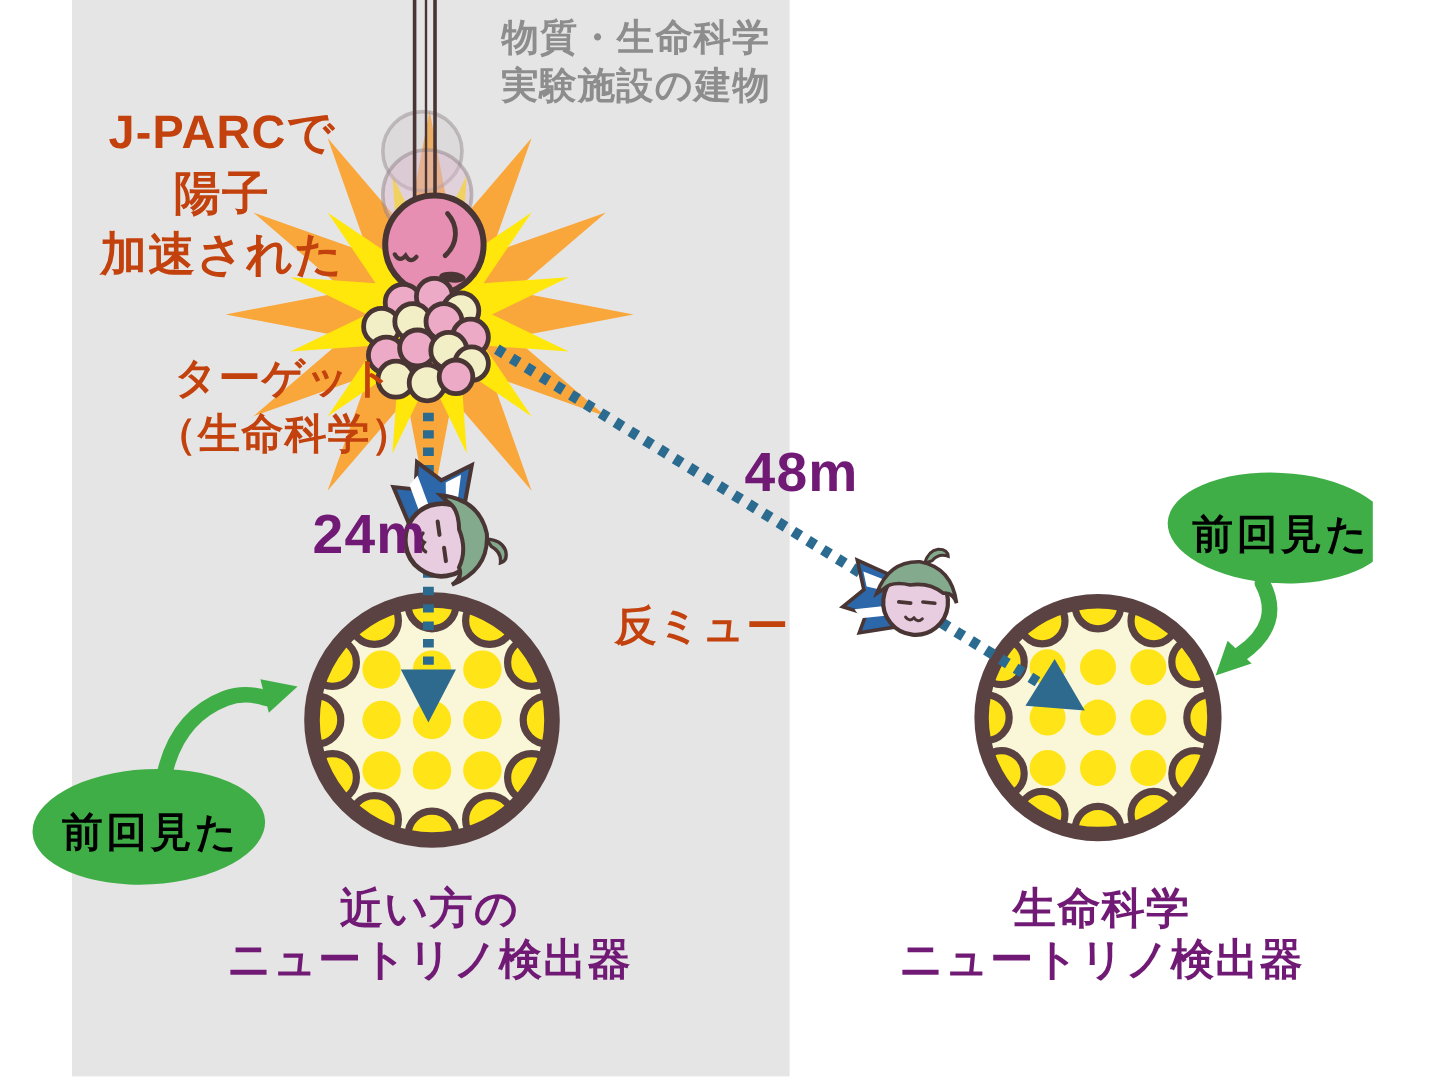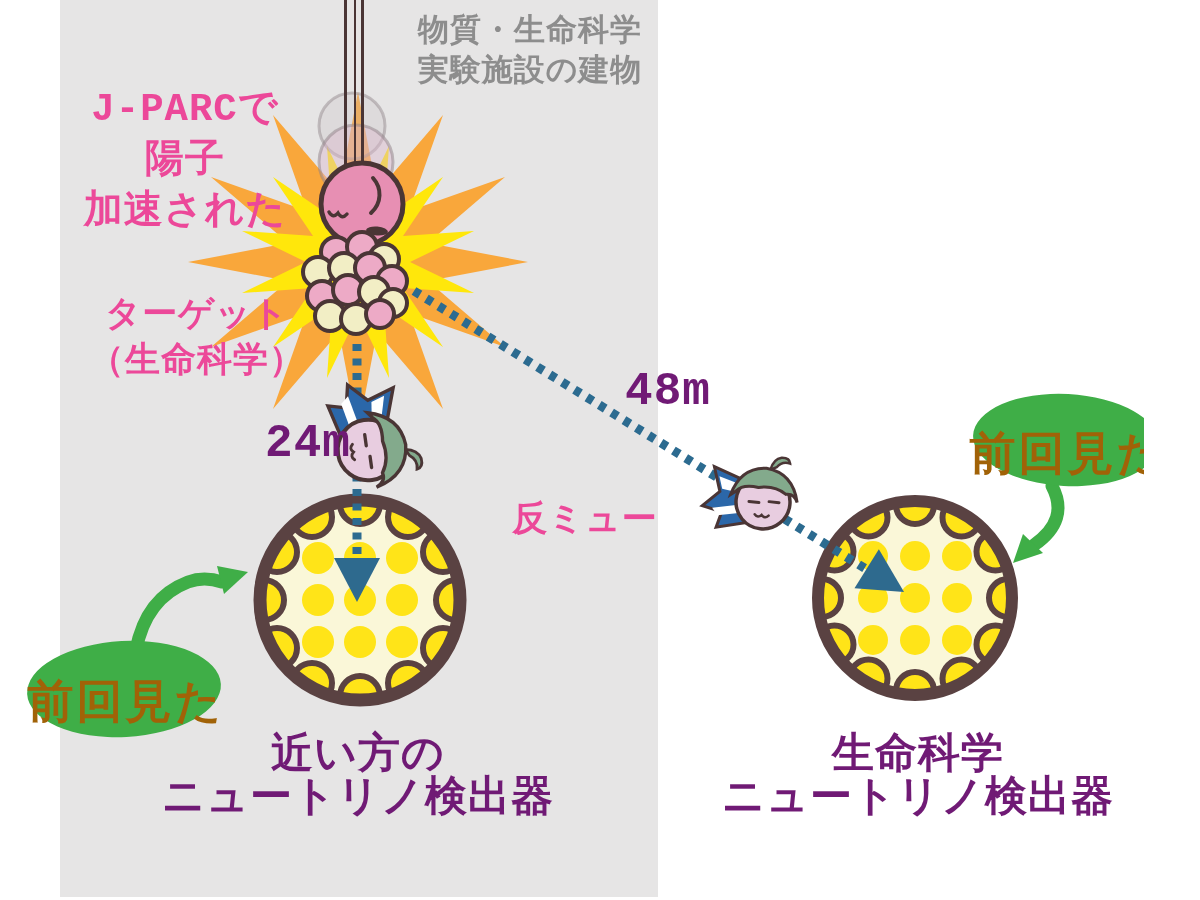--- a/index.html
+++ b/index.html
@@ -1,38 +1,38 @@
 <!DOCTYPE html>
 <html><head>
 <meta charset="utf-8">
 <style>
   html,body{margin:0;padding:0;background:#ffffff;}
   .canvas{
     position:relative;width:1144px;height:900px;overflow:hidden;
     background:#ffffff;
-    font-family:Liberation Mono, monospace;
+    font-family:Liberation Sans, sans-serif;
   }
   .building-bg{
     position:absolute;left:60px;top:0;width:598px;height:897px;
     background:#e6e5e5;
   }
   svg.art{position:absolute;left:0;top:0;}
   .lbl{
     position:absolute;font-weight:bold;text-align:center;
     transform:translateX(-50%);white-space:nowrap;letter-spacing:1px;
   }
   .lbl-building{color:#8d8d8d;font-size:31px;line-height:40px;}
-  .lbl-pink{color:#ec4899;}
+  .lbl-pink{color:#c2410c;}
   .lbl-proton{font-size:39px;line-height:51px;}
-  .lbl-target{font-size:35px;line-height:46px;}
+  .lbl-target{font-size:35px;line-height:46px;margin-left:40px;}
   .lbl-neutrino{font-size:35px;line-height:43px;margin-top:32px;}
   .lbl-blue{color:#701a75;}
   .lbl-dist{font-size:46px;}
-  .lbl-det{font-size:42px;line-height:43px;}
-  .lbl-bubble{color:#a16207;font-size:46px;letter-spacing:3px;}
+  .lbl-det{font-size:36px;line-height:43px;}
+  .lbl-bubble{color:#000000;font-size:34px;letter-spacing:3px;}
 </style>
 </head>
 <body>
 
 <div class="canvas">
 
   <div class="building-bg"></div>
 
   <svg class="art" width="1200" height="900" viewBox="0 0 1200 900">
     <defs>

